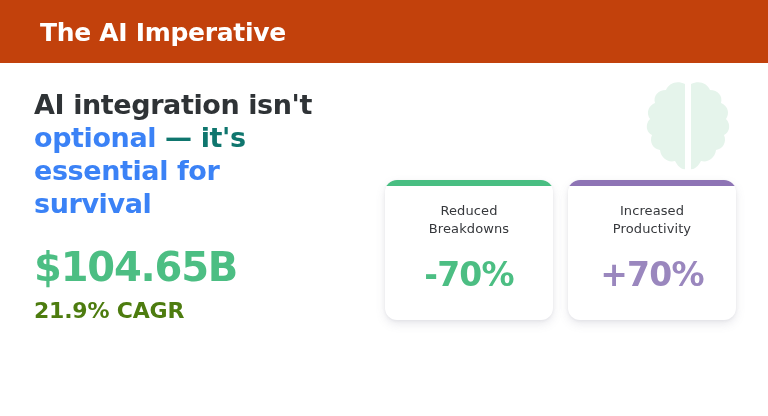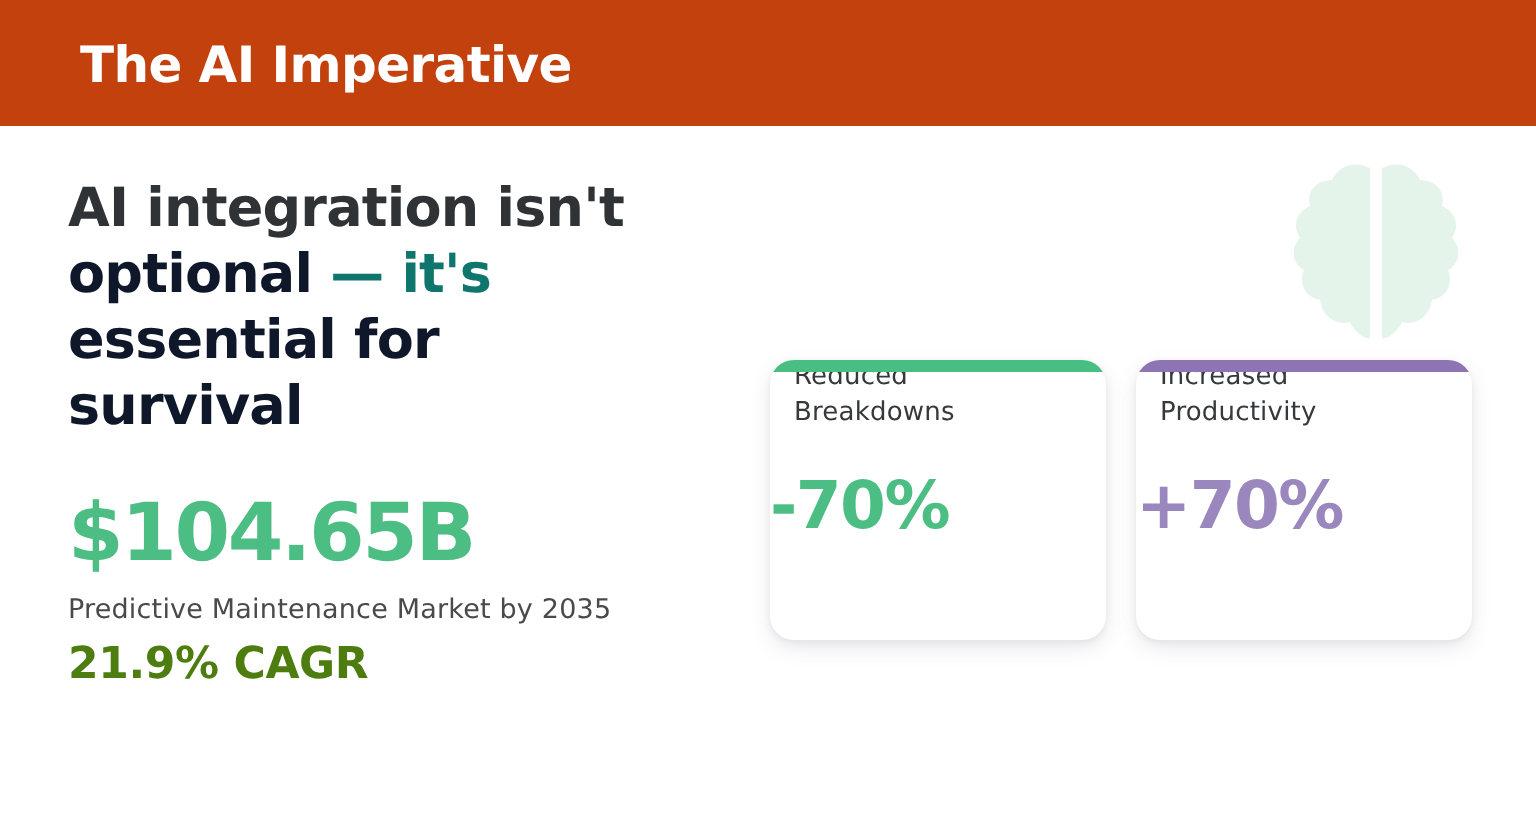--- a/index.html
+++ b/index.html
@@ -65,21 +65,21 @@
   }
   .headline {
     font-size: 27px;
     font-weight: bold;
     line-height: 33px;
     color: #2F3336;
     letter-spacing: -0.4px;
     margin: 0;
   }
   .headline .accent {
-    color: #0f172a;
+    color: #3b82f6;
   }
   .headline .dash {
     color: #0f766e;
   }
 
   .big-number {
     margin-top: 22px;
     font-size: 40px;
     font-weight: bold;
     color: #4CBE83;
@@ -111,20 +111,22 @@
     gap: 15px;
   }
   .stat-card {
     position: relative;
     width: 168px;
     height: 140px;
     background: #ffffff;
     border-radius: 12px;
     box-shadow: 0 4px 10px rgba(120,120,140,0.16), 0 1px 3px rgba(120,120,140,0.10);
     box-sizing: border-box;
+    padding-top: 22px;
+    text-align: center;
     overflow: hidden;
   }
   .card-accent {
     position: absolute;
     left: 0;
     top: 0;
     width: 100%;
     height: 6px;
     border-top-left-radius: 12px;
     border-top-right-radius: 12px;
@@ -175,21 +177,20 @@
 
     <div class="headline">
       <span>AI integration isn't</span><br>
       <span class="accent">optional</span><span class="dash"> — it's</span><br>
       <span class="accent">essential for</span><br>
       <span class="accent">survival</span>
     </div>
 
     <div class="big-number">$104.65B</div>
 
-    <div class="big-caption">Predictive Maintenance Market by 2035</div>
 
     <div class="cagr">21.9% CAGR</div>
   </div>
 
   <div class="cards">
 
     <div class="stat-card">
       <div class="card-accent accent-green"></div>
       <div class="card-label">
         <span>Reduced</span><br>

